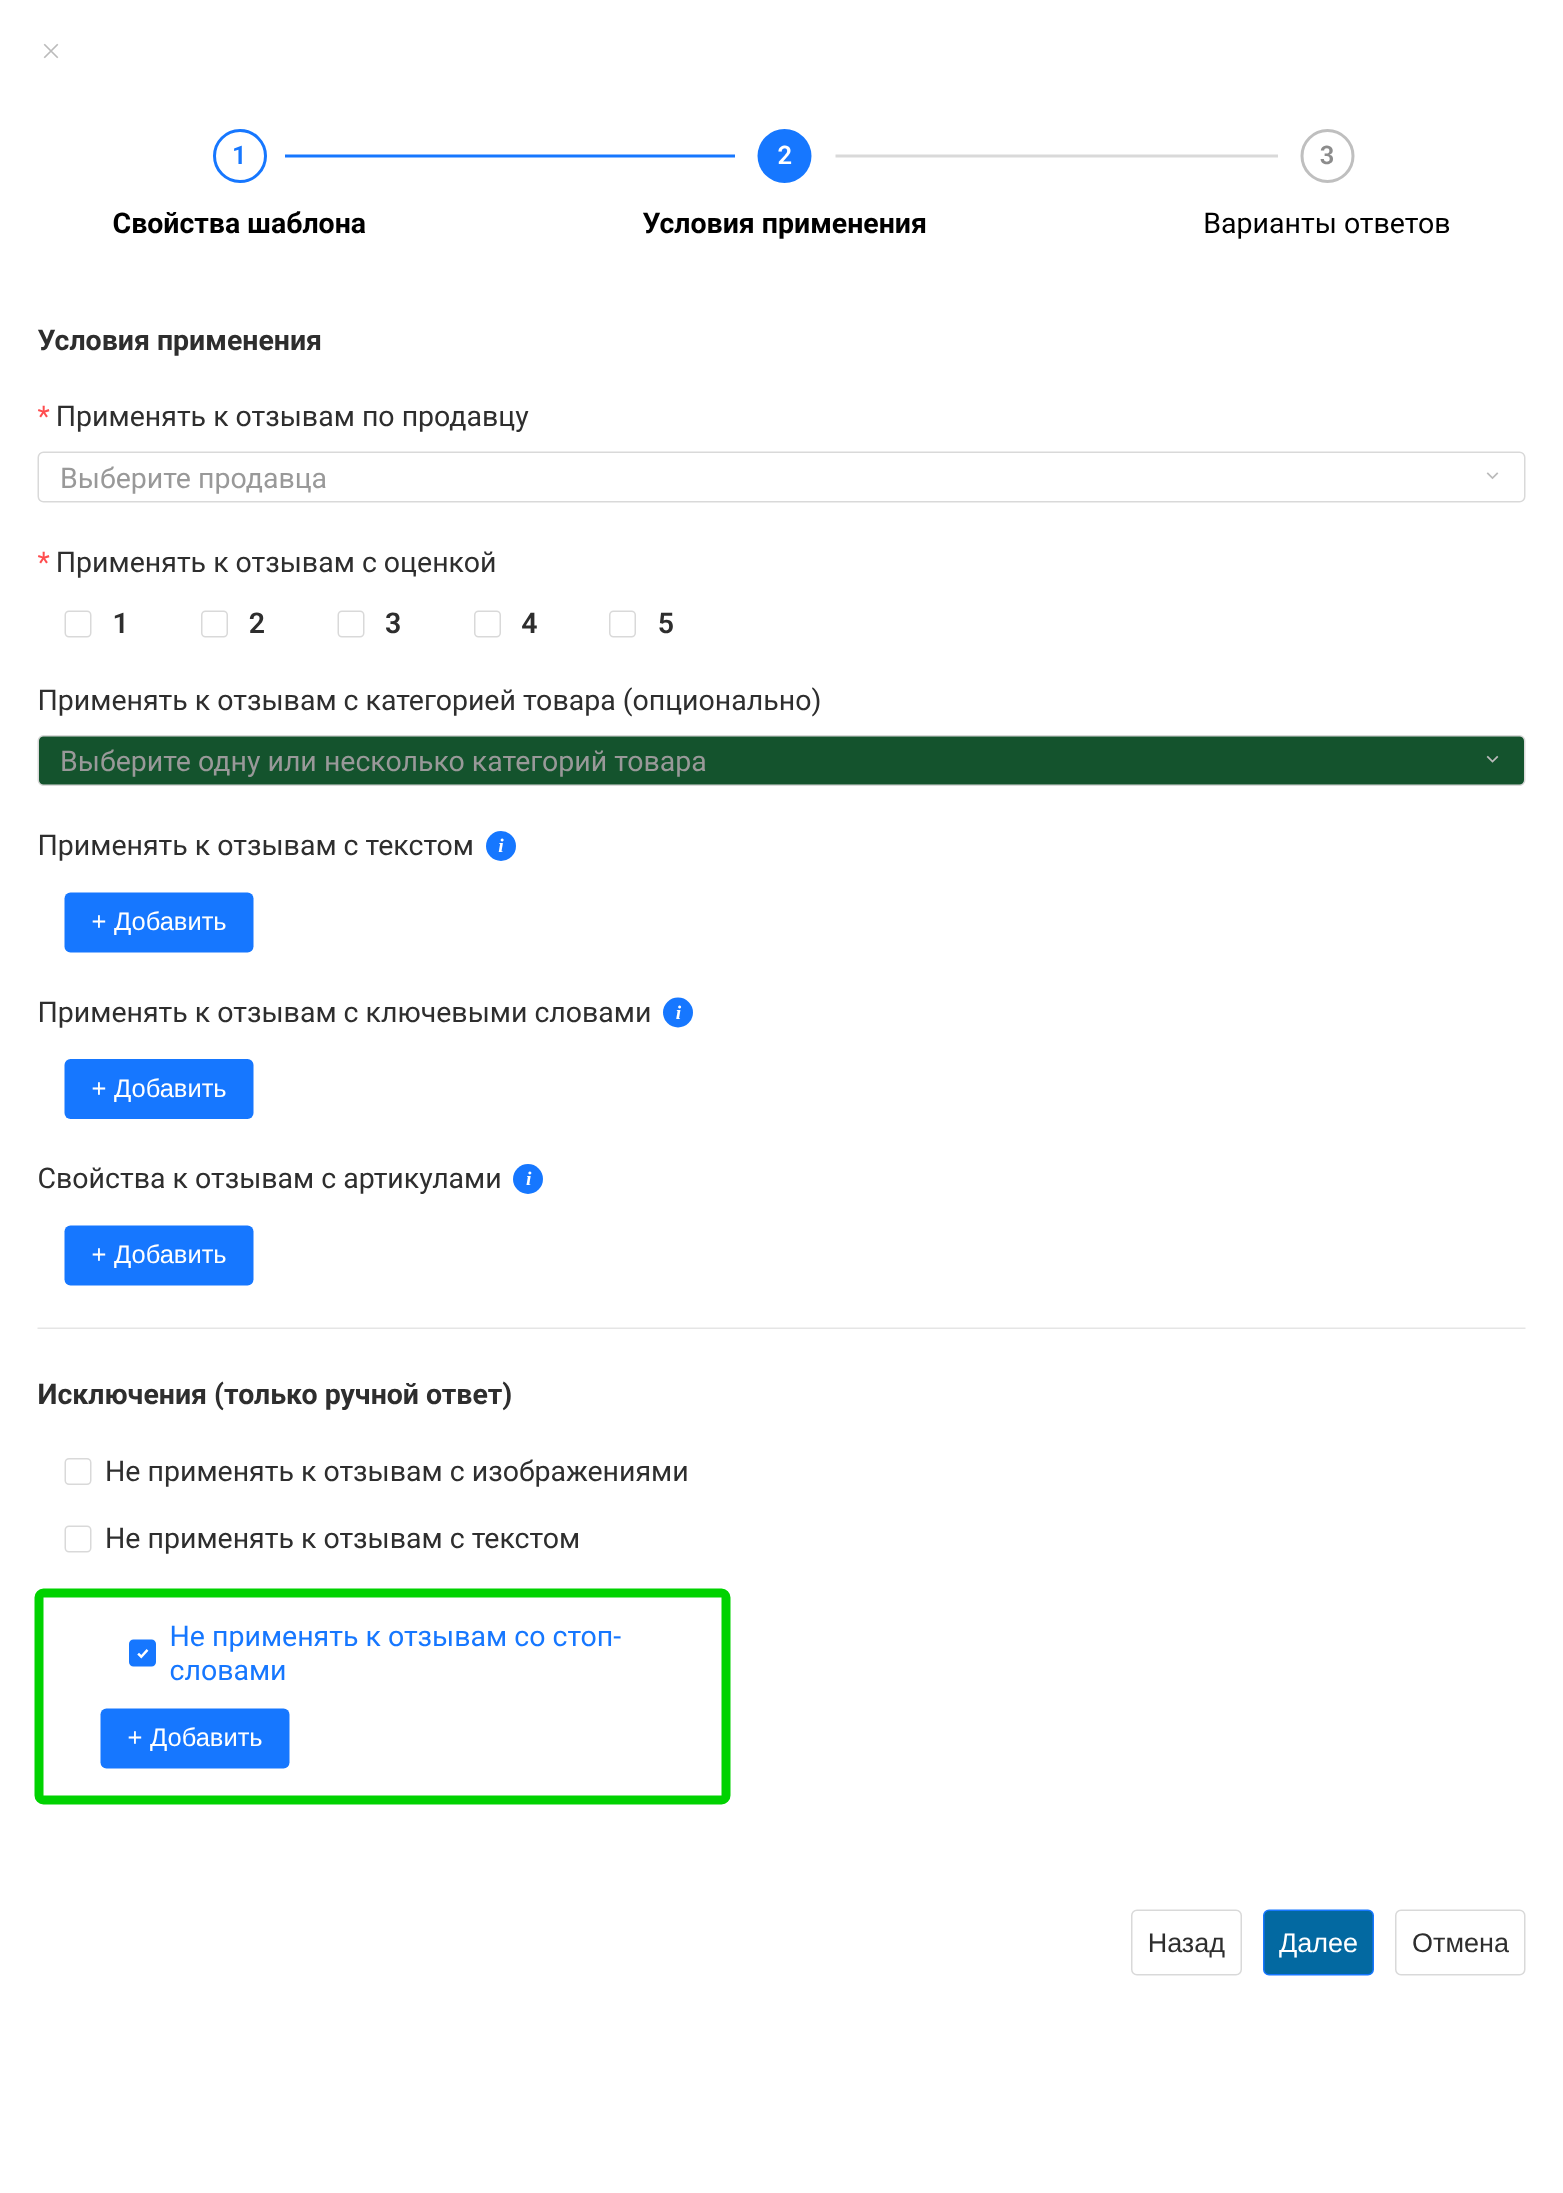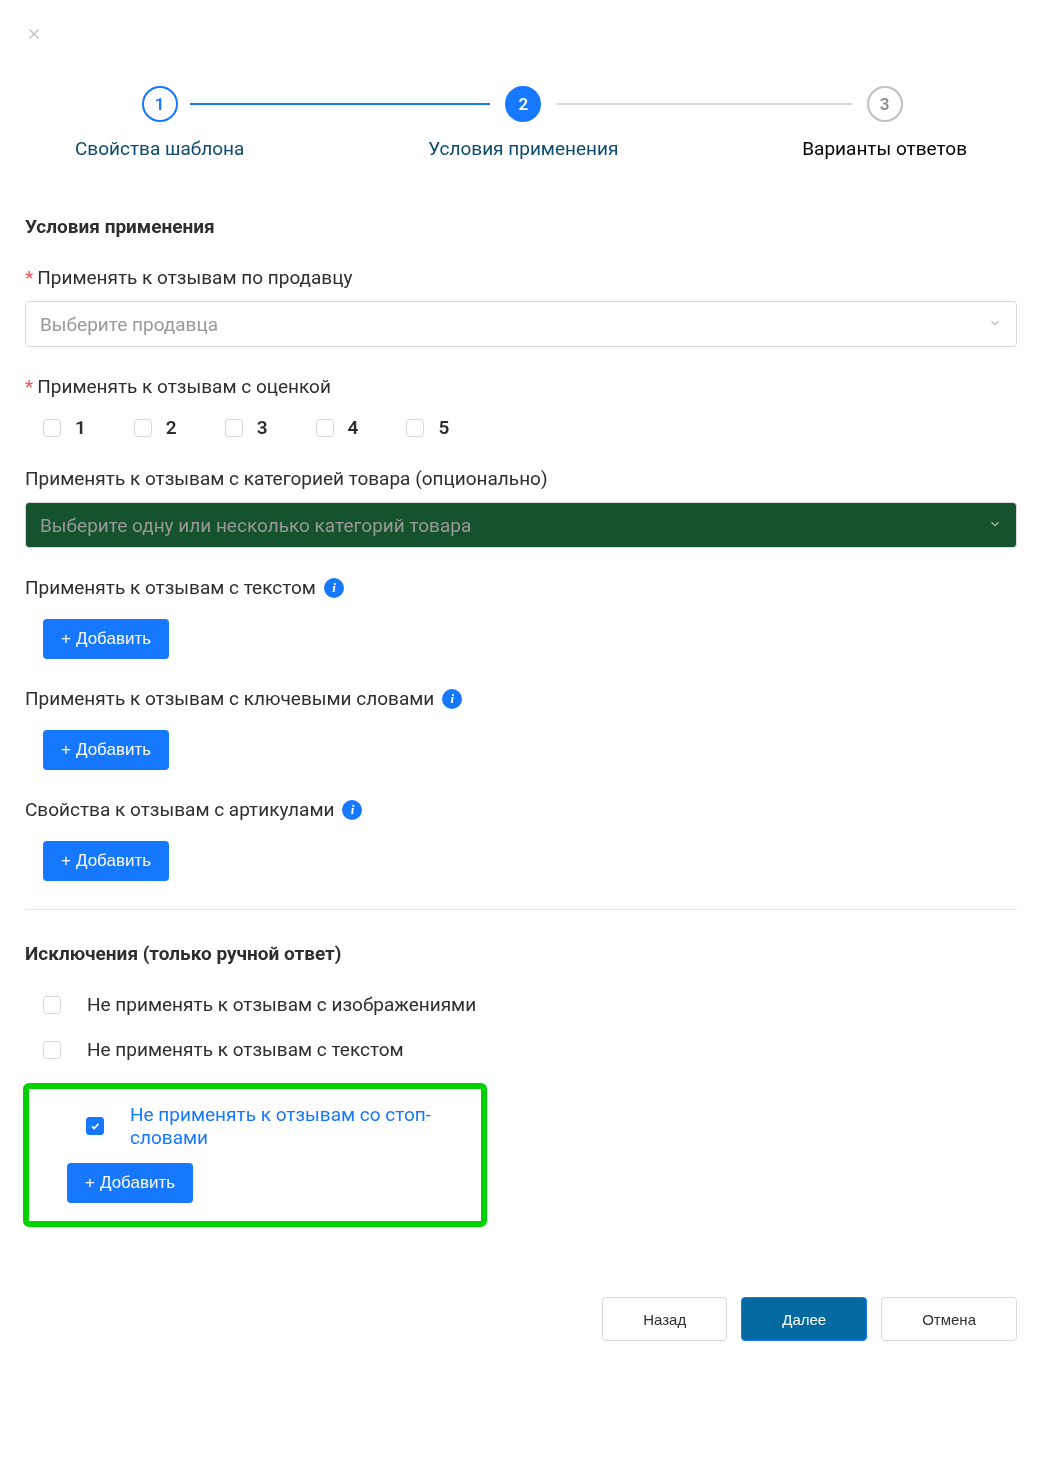--- a/index.html
+++ b/index.html
@@ -9,60 +9,60 @@
   .close-btn { color: #bbb; cursor: pointer; font-size: 20px; line-height: 1; }
   .close-btn svg { width: 18px; height: 18px; stroke: #bbb; stroke-width: 1.5; }
   
   .stepper { display: flex; align-items: flex-start; justify-content: space-between; margin: 0 50px 55px 50px; position: relative; }
   .step { display: flex; flex-direction: column; align-items: center; gap: 15px; flex: 0 0 auto; position: relative; z-index: 2; }
   .step-circle { width: 36px; height: 36px; border-radius: 50%; display: flex; align-items: center; justify-content: center; font-size: 17px; font-weight: 600; background: #fff; }
   .step-done .step-circle { border: 2px solid #1677ff; color: #1677ff; }
   .step-active .step-circle { background: #1677ff; color: #fff; }
   .step-pending .step-circle { border: 2px solid #bfbfbf; color: #8c8c8c; }
   .step-label { font-size: 19px; }
-  .step-done .step-label, .step-active .step-label { color: #0c4a6e; }
+  .step-done .step-label, .step-active .step-label { color: #000000; font-weight: bold; }
   .step-pending .step-label { color: #000000; }
   .step-line { position: absolute; top: 17px; height: 2px; z-index: 1; }
   .line1 { left: 115px; width: 300px; background: #1677ff; }
   .line2 { right: 115px; width: 295px; background: #d9d9d9; }
 
   .section-title { font-size: 19px; font-weight: 700; margin-bottom: 28px; color: #2e2e2e; }
 
   .field { margin-bottom: 28px; }
   .field-label { font-size: 19px; color: #2e2e2e; margin-bottom: 12px; display: flex; align-items: center; gap: 8px; }
   .required-asterisk { color: #ff4d4f; margin-right: 4px; }
 
-  .select-box { border: 1px solid #d9d9d9; border-radius: 4px; height: 46px; display: flex; align-items: center; justify-content: space-between; padding: 0 14px; background: #fff; cursor: pointer; }
+  .select-box { border: 1px solid #d9d9d9; border-radius: 4px; height: 34px; display: flex; align-items: center; justify-content: space-between; padding: 0 14px; background: #fff; cursor: pointer; }
   .select-box.readonly { background: #14532d; }
   .select-placeholder { color: #999; font-size: 19px; }
   .select-arrow svg { width: 14px; height: 14px; }
 
   .rating-row { display: flex; gap: 48px; padding-left: 18px; }
   .rating-item { display: flex; align-items: center; gap: 14px; cursor: pointer; }
   .checkbox { width: 18px; height: 18px; border: 1px solid #d9d9d9; border-radius: 3px; background: #fff; display: inline-flex; align-items: center; justify-content: center; flex-shrink: 0; }
   .checkbox.checked { background: #1677ff; border-color: #1677ff; }
   .checkbox.checked svg { width: 12px; height: 10px; }
   .rating-item span.num { font-size: 19px; font-weight: 600; color: #2e2e2e; }
 
   .add-btn { background: #1677ff; color: #fff; border: none; border-radius: 4px; height: 40px; padding: 0 18px; font-size: 17px; cursor: pointer; margin-left: 18px; margin-top: 8px; display: inline-flex; align-items: center; gap: 5px; }
   .add-btn .plus { font-size: 17px; }
 
   .info-icon { width: 20px; height: 20px; border-radius: 50%; background: #1677ff; color: #fff; display: inline-flex; align-items: center; justify-content: center; font-size: 13px; font-style: italic; font-weight: bold; font-family: Georgia, serif; }
 
   .divider { height: 1px; background: #e5e5e5; margin: 22px 0 32px 0; }
 
-  .exclusion-item { display: flex; align-items: center; gap: 26px; margin-bottom: 22px; padding-left: 18px; font-size: 19px; cursor: pointer; }
+  .exclusion-item { display: flex; align-items: center; gap: 9px; margin-bottom: 22px; padding-left: 18px; font-size: 19px; cursor: pointer; }
   .exclusion-item.active { color: #1677ff; }
 
   .highlight-box { border: 6px solid #00d200; border-radius: 6px; padding: 14px 0 18px 0; margin-left: -2px; margin-right: 530px; }
   .highlight-box .exclusion-item { margin-bottom: 10px; padding-left: 18px; margin-left: 39px; }
   .highlight-box .add-btn { margin-left: 38px; margin-top: 4px; }
 
   .footer { display: flex; justify-content: flex-end; gap: 14px; margin-top: 70px; }
-  .btn { height: 44px; padding: 0 40px; border-radius: 4px; font-size: 15px; cursor: pointer; border: 1px solid #d9d9d9; background: #fff; color: #2e2e2e; }
+  .btn { height: 44px; padding: 0 10px; border-radius: 4px; font-size: 18px; cursor: pointer; border: 1px solid #d9d9d9; background: #fff; color: #2e2e2e; }
   .btn-primary { background: #0369a1; color: #fff; border-color: #1677ff; }
 </style>
 </head>
 <body>
 
 <div class="header">
   <div class="close-btn">
     <svg viewBox="0 0 24 24" fill="none">
         <path d="M6 6l12 12M18 6L6 18"></path>
       </svg>

